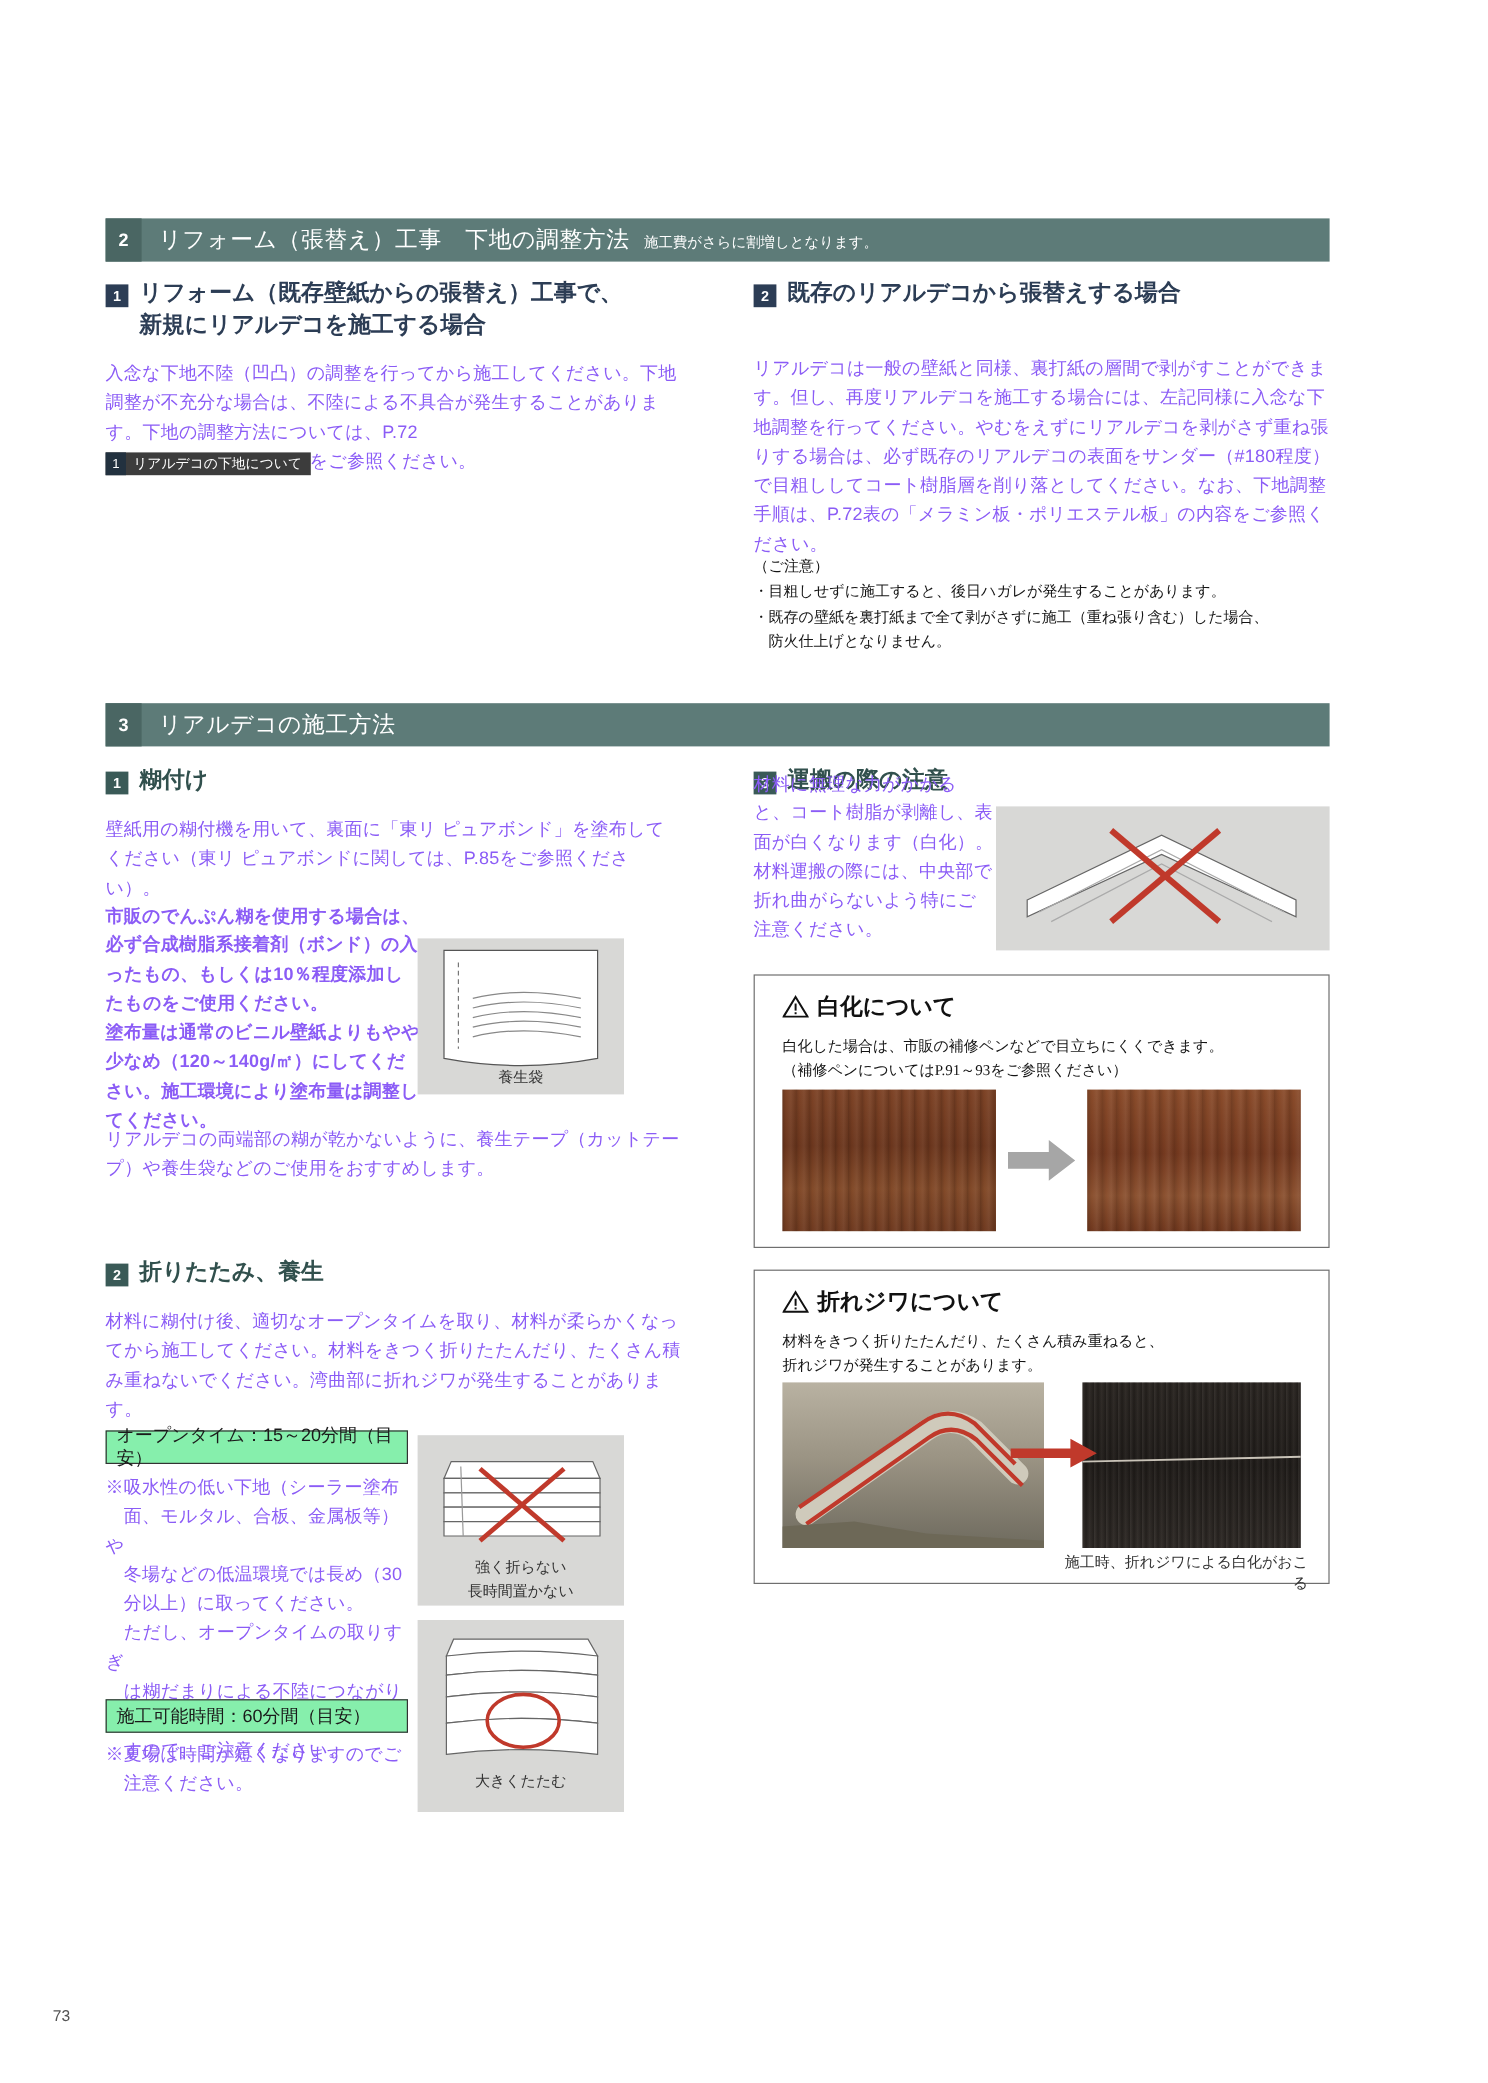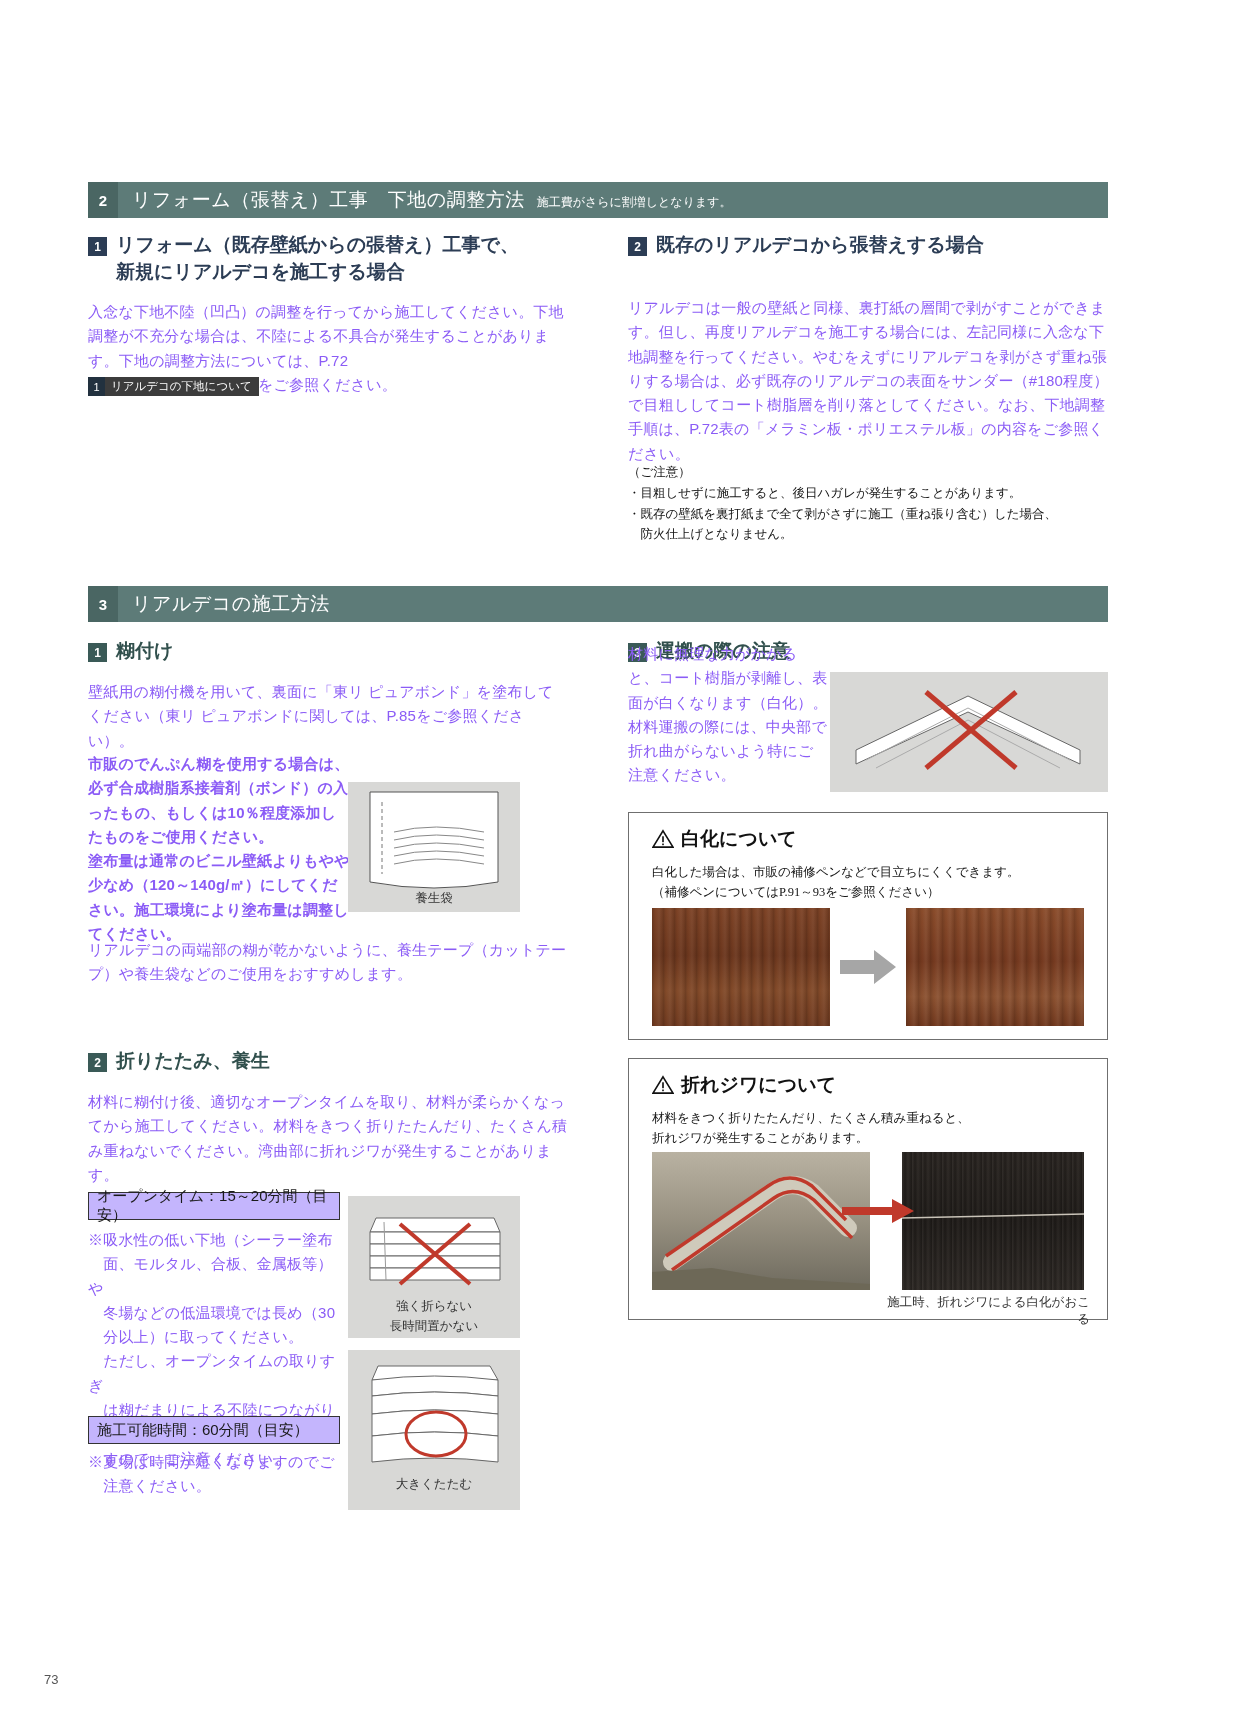--- a/index.html
+++ b/index.html
@@ -131,21 +131,21 @@
     box-sizing: border-box;
   }
   .box-label {
     position: absolute;
     border: 1px solid #333;
     box-sizing: border-box;
     font-size: 15px;
     display: flex;
     align-items: center;
     padding: 0 8px;
-    background: #c4b5fd;
+    background: #86efac;
   }
 
   .warn-title {
     position: absolute;
     display: flex;
     align-items: center;
     font-size: 19px;
     font-weight: bold;
     color: #111;
   }

